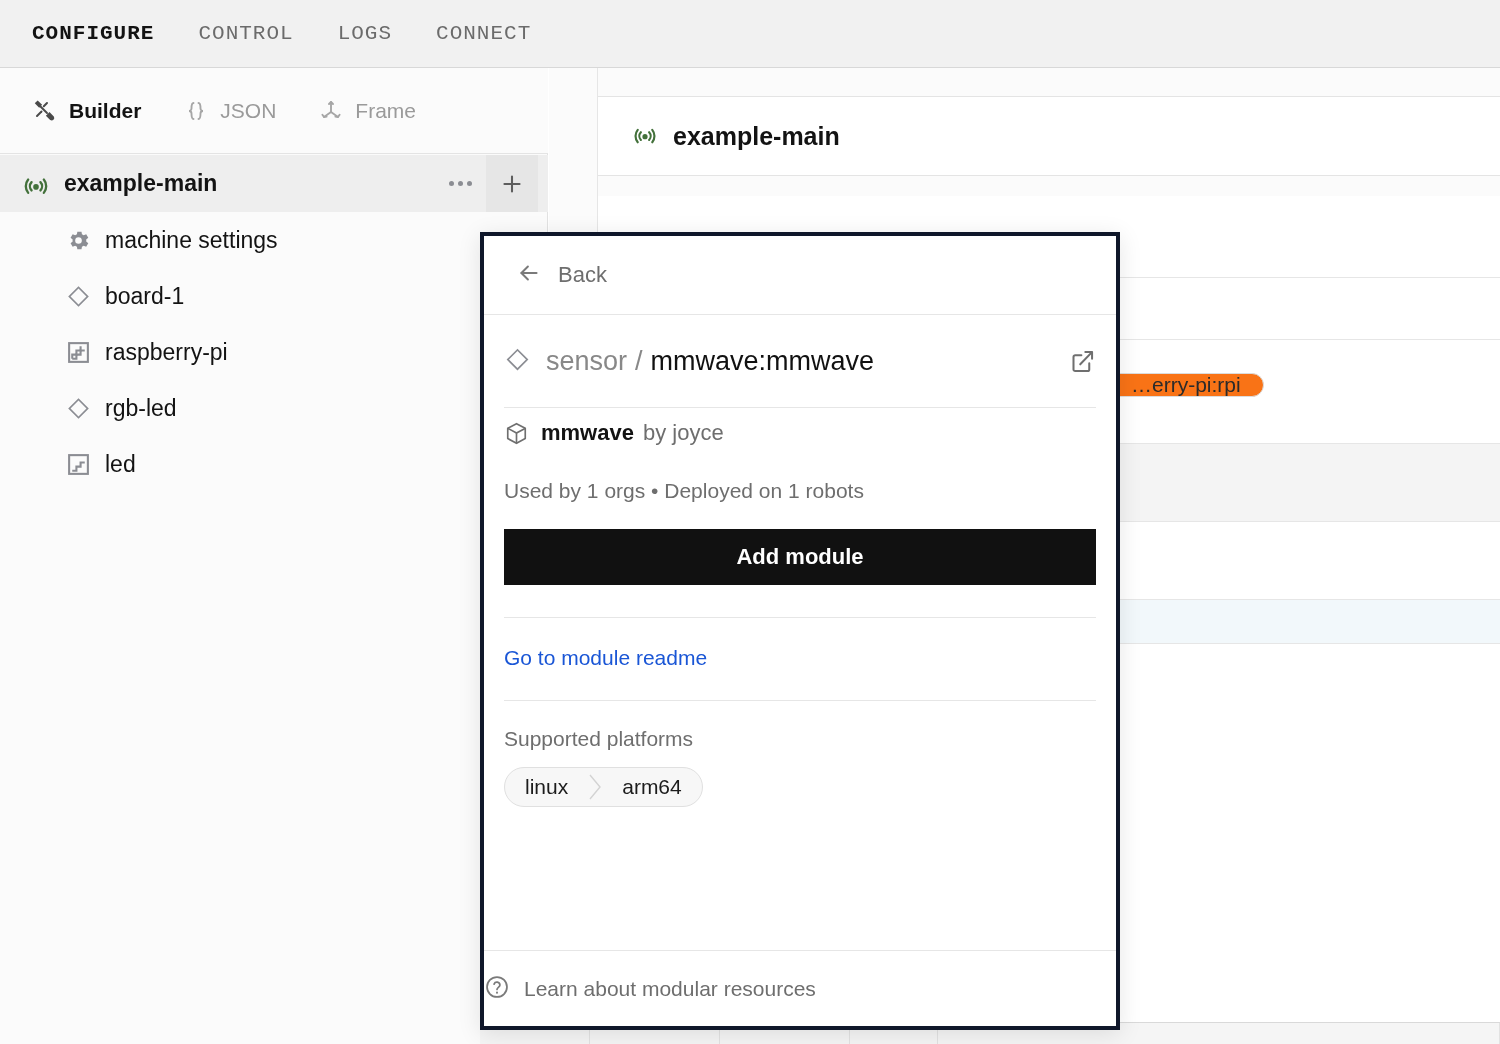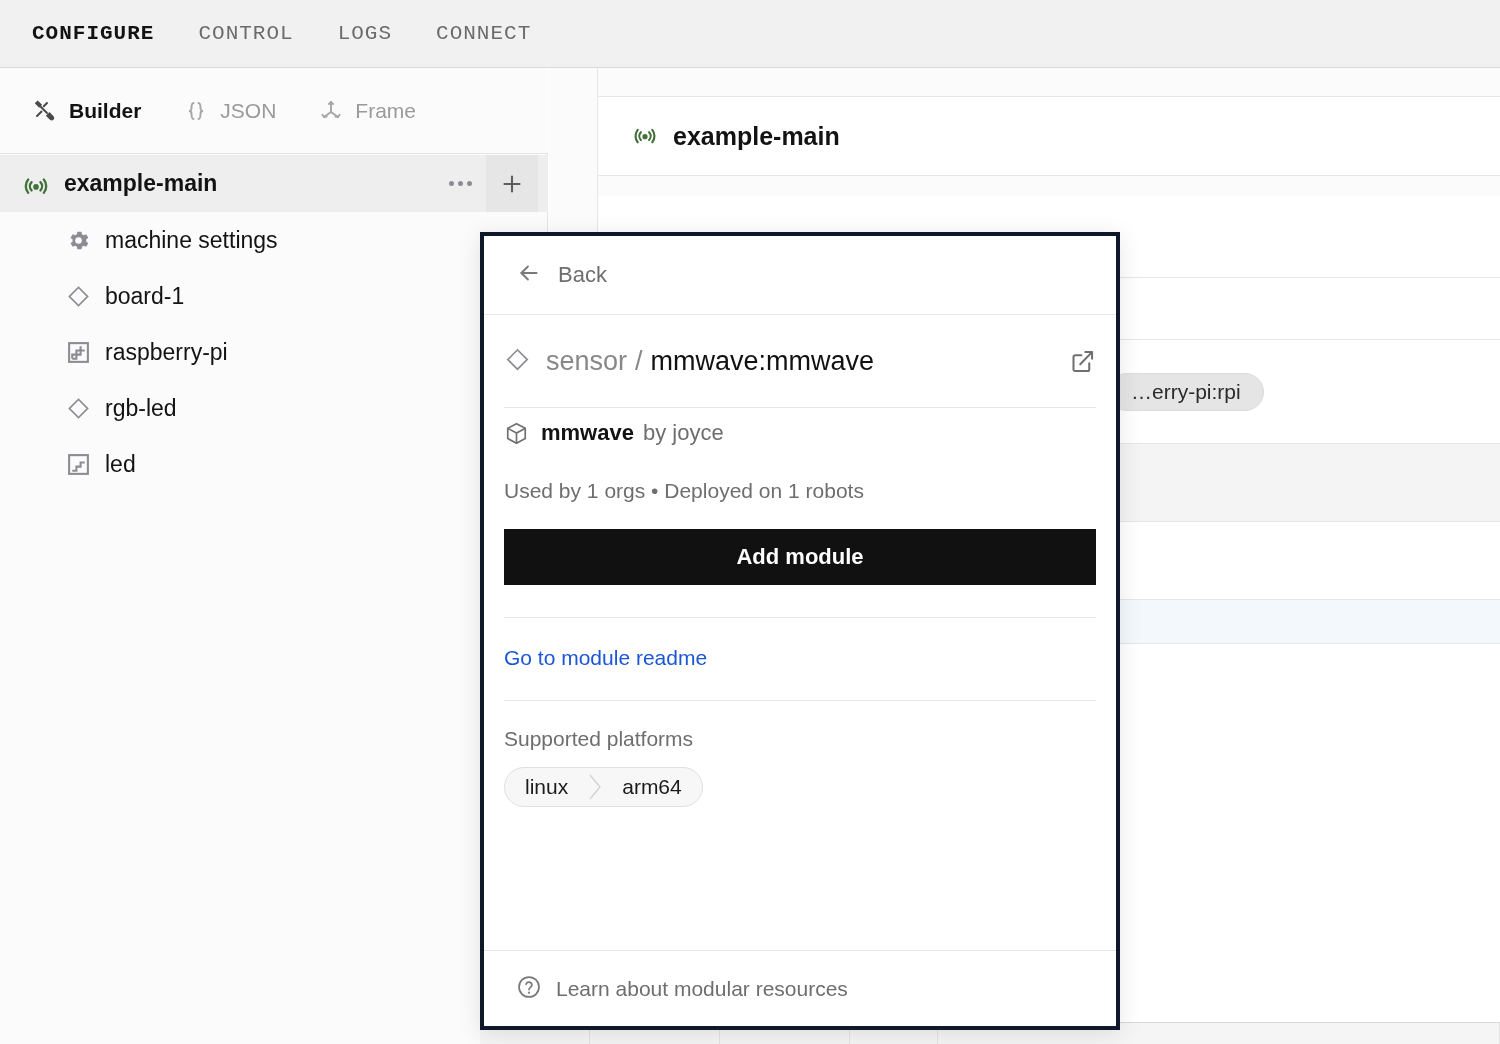--- a/index.html
+++ b/index.html
@@ -81,22 +81,22 @@
   .bgrow {
     position:absolute; left:48px; right:-2px;
     border-bottom:1px solid #e6e6e6; background:#fbfbfb;
   }
   .bgrow.white { background:#ffffff; }
   .bgrow.gray { background:#f4f4f4; }
   .bgrow.blue { background:#f2f8fb; }
   .bgrow-vline { position:absolute; left:48px; top:0; bottom:0; width:1px; background:#e6e6e6; }
   .pill-rpi {
     position:absolute; top:373px; left:1108px;
-    height:38px; padding:0 22px;
-    border:1px solid #dcdcdc; border-radius:19px; background:#e5e5e5;
+    height:24px; padding:0 22px;
+    border:1px solid #dcdcdc; border-radius:19px; background:#f97316;
     display:flex; align-items:center;
     font-size:21px; color:#2b2b2b; white-space:nowrap;
   }
   .bottom-table {
     position:absolute; left:480px; bottom:0; width:1020px; height:22px;
     background:#f5f5f5; border-top:1px solid #d9d9d9;
     display:flex;
   }
   .bt-cell { border-right:1px solid #e2e2e2; height:100%; }
 
@@ -142,21 +142,21 @@
   .pp-platlbl { font-size:21px; color:#6e6e6e; margin-top:26px; }
   .pp-plat-pill {
     margin-top:16px; display:inline-flex; align-items:center;
     height:40px; border:1px solid #e0e0e0; border-radius:20px;
     background:#f7f7f7; overflow:hidden;
   }
   .pp-plat-pill .seg { font-size:21px; color:#1c1c1c; padding:0 20px; display:flex; align-items:center; height:100%; }
   .pp-plat-pill .sep { width:14px; height:100%; display:flex; align-items:center; }
   .pp-foot {
     position:absolute; left:0; bottom:0; width:100%; height:76px;
-    border-top:1px solid #e6e6e6; display:flex; align-items:center; padding-left:32px;
+    border-top:1px solid #e6e6e6; display:flex; align-items:center; 
   }
   .pp-foot .footlabel { font-size:21px; color:#6e6e6e; margin-left:14px; }
 </style>
 </head>
 <body>
 
 <div id="root">
 
   <div class="topnav">
     <div class="topnav-item active">CONFIGURE</div>

